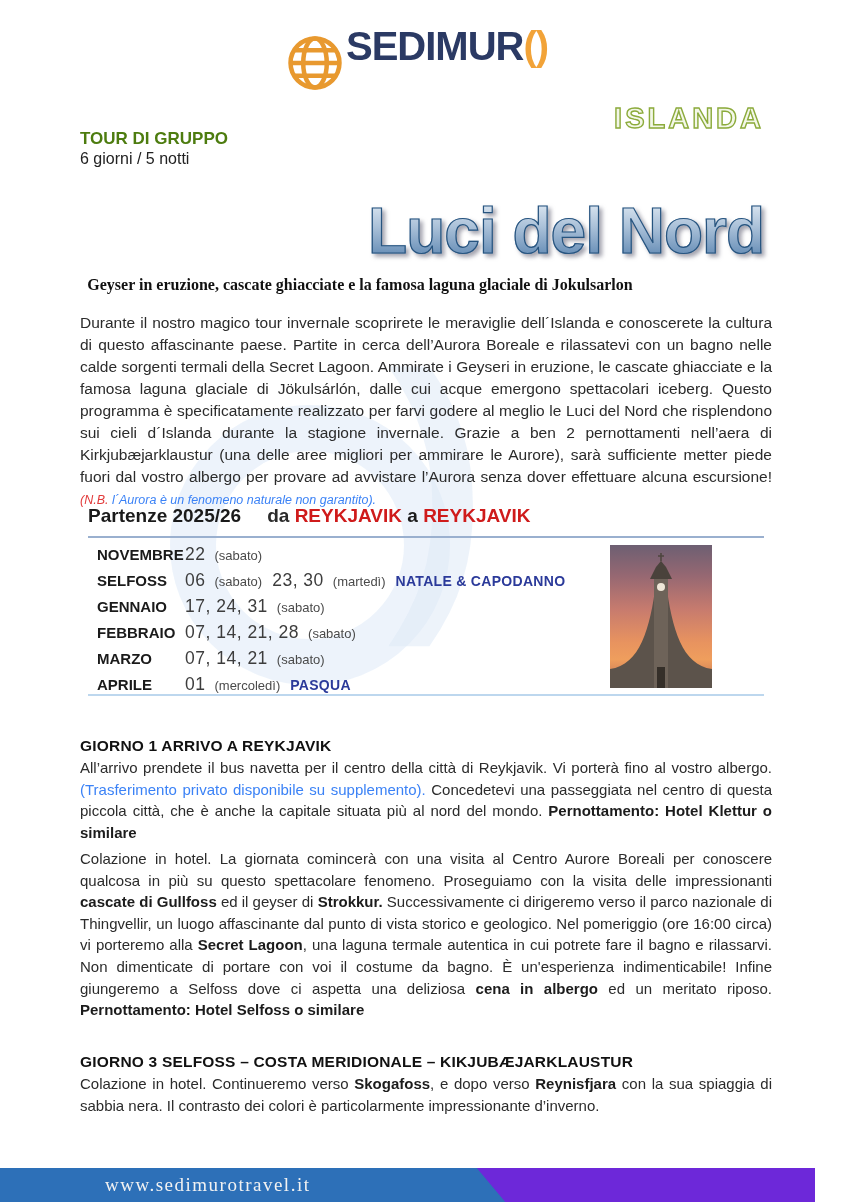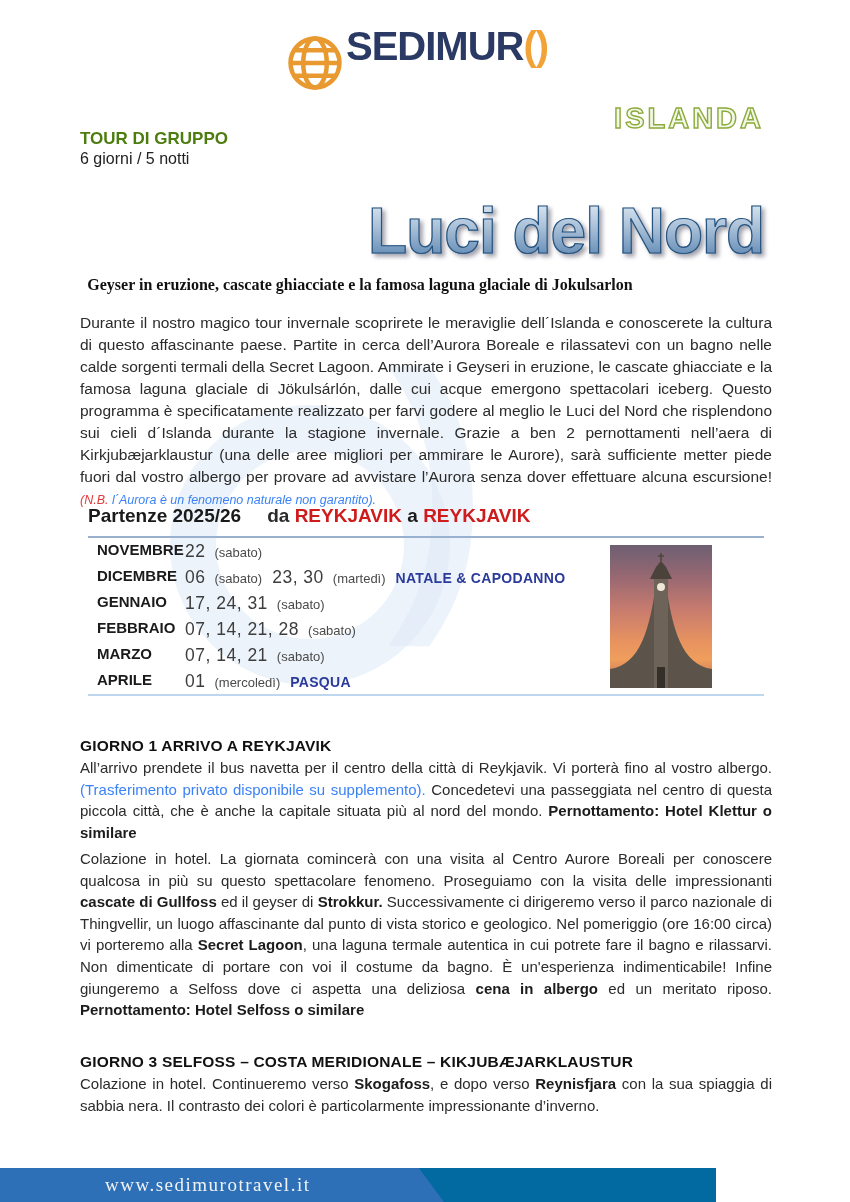--- a/index.html
+++ b/index.html
@@ -58,21 +58,21 @@
   .seg-notered { color:#e23b3b; font-style:italic; font-size:12.5px; }
   .seg-noteit  { color:#3b82f6; font-style:italic; font-size:12.5px; }
 
   
   .partenze-heading { position:absolute; left:88px; top:505px; font-size:19px; font-weight:bold; color:#1a1a1a; }
   .partenze-heading .da { margin-left:26px; color:#2b2b2b; }
   .partenze-heading .city { color:#cf1b1b; }
   .rule-top    { position:absolute; left:88px; top:536px; width:676px; height:2px; background:#9ab0cf; }
   .rule-bottom { position:absolute; left:88px; top:694px; width:676px; height:2px; background:#bdd7ee; }
   .deptable { position:absolute; left:97px; top:541px; width:500px; }
-  .deprow { display:flex; align-items:flex-start; height:26px; }
+  .deprow { display:flex; align-items:center; height:26px; }
   .month { width:88px; font-size:15px; font-weight:bold; color:#1a1a1a; }
   .deprow .seg { white-space:pre; }
   .seg-date    { font-size:17.5px; color:#3d3d3d; margin-right:9px; letter-spacing:.5px; }
   .seg-day     { font-size:13px;   color:#4a4a4a; margin-right:10px; }
   .seg-special { font-size:14px;   color:#2b3a9a; font-weight:600; letter-spacing:.3px; }
 
   
   .photo {
     position:absolute; left:610px; top:545px; width:102px; height:143px;
     background:linear-gradient(180deg,#6d5f72 0%,#976872 22%,#c77b6e 45%,#e8935f 68%,#ef9e5d 80%,#b96c55 100%);
@@ -84,21 +84,21 @@
   .day { position:absolute; left:80px; width:692px; }
   .day h3 { font-size:15.5px; font-weight:bold; color:#111; margin-bottom:2px; letter-spacing:.2px; }
   .day p  { font-size:15px; line-height:1.44; color:#2b2b2b; text-align:justify; }
   .day1 { top:737px; }
   .day2 { top:848px; }
   .day3 { top:1053px; }
   .seg-bold { font-weight:bold; color:#1c1c1c; }
   .seg-blue { color:#3b82f6; }
 
   
-  .footer { position:absolute; left:0; top:1168px; width:716px; height:34px; background:#0369a1; }
+  .footer { position:absolute; left:0; top:1168px; width:815px; height:34px; background:#6d28d9; }
   .footer-dark {
     position:absolute; inset:0; background:#2d70b8;
     clip-path:polygon(0 0, 58.5% 0, 62% 100%, 0 100%);
   }
   .footer-url {
     position:absolute; left:105px; top:6px;
     font-family:"Liberation Serif", serif; font-size:19px; color:#f2f2f2; letter-spacing:1.5px;
     text-decoration:none;
   }
 </style>
@@ -144,21 +144,21 @@
       <span class="city">REYKJAVIK</span>
     </div>
     <div class="rule-top"></div>
 
     <div class="deptable">
       <div class="deprow">
         <span class="month">NOVEMBRE</span>
         <span><span class="seg seg-date">22</span><span class="seg seg-day">(sabato)</span></span>
       </div>
       <div class="deprow">
-        <span class="month">DICEMBRE</span>
+        <span class="month">SELFOSS</span>
         <span><span class="seg seg-date">06</span><span class="seg seg-day">(sabato)</span><span class="seg seg-date">23, 30</span><span class="seg seg-day">(martedì)</span><span class="seg seg-special">NATALE &amp; CAPODANNO</span></span>
       </div>
       <div class="deprow">
         <span class="month">GENNAIO</span>
         <span><span class="seg seg-date">17, 24, 31</span><span class="seg seg-day">(sabato)</span></span>
       </div>
       <div class="deprow">
         <span class="month">FEBBRAIO</span>
         <span><span class="seg seg-date">07, 14, 21, 28</span><span class="seg seg-day">(sabato)</span></span>
       </div>

